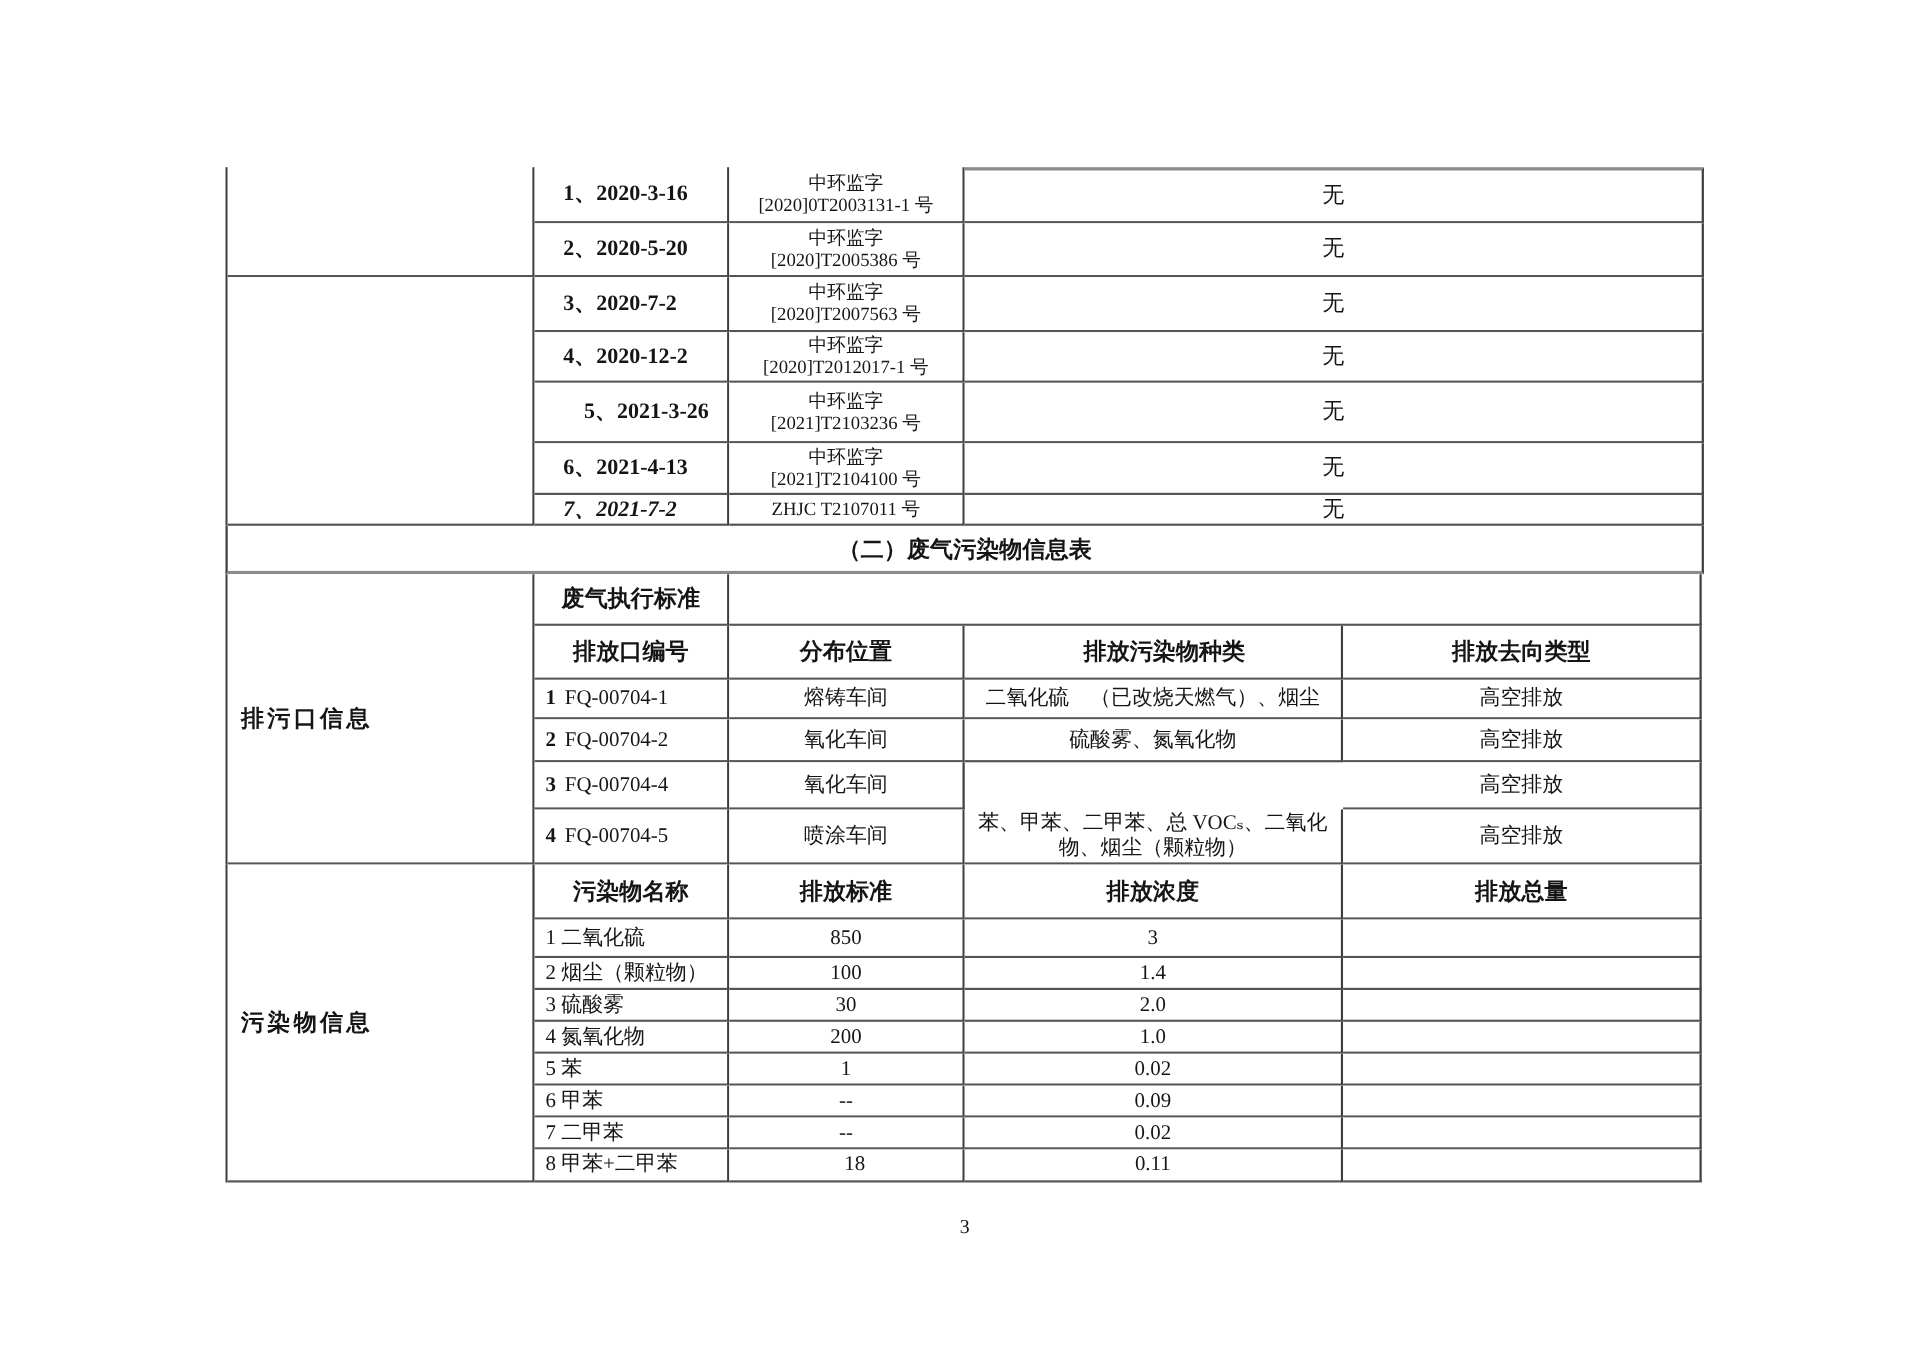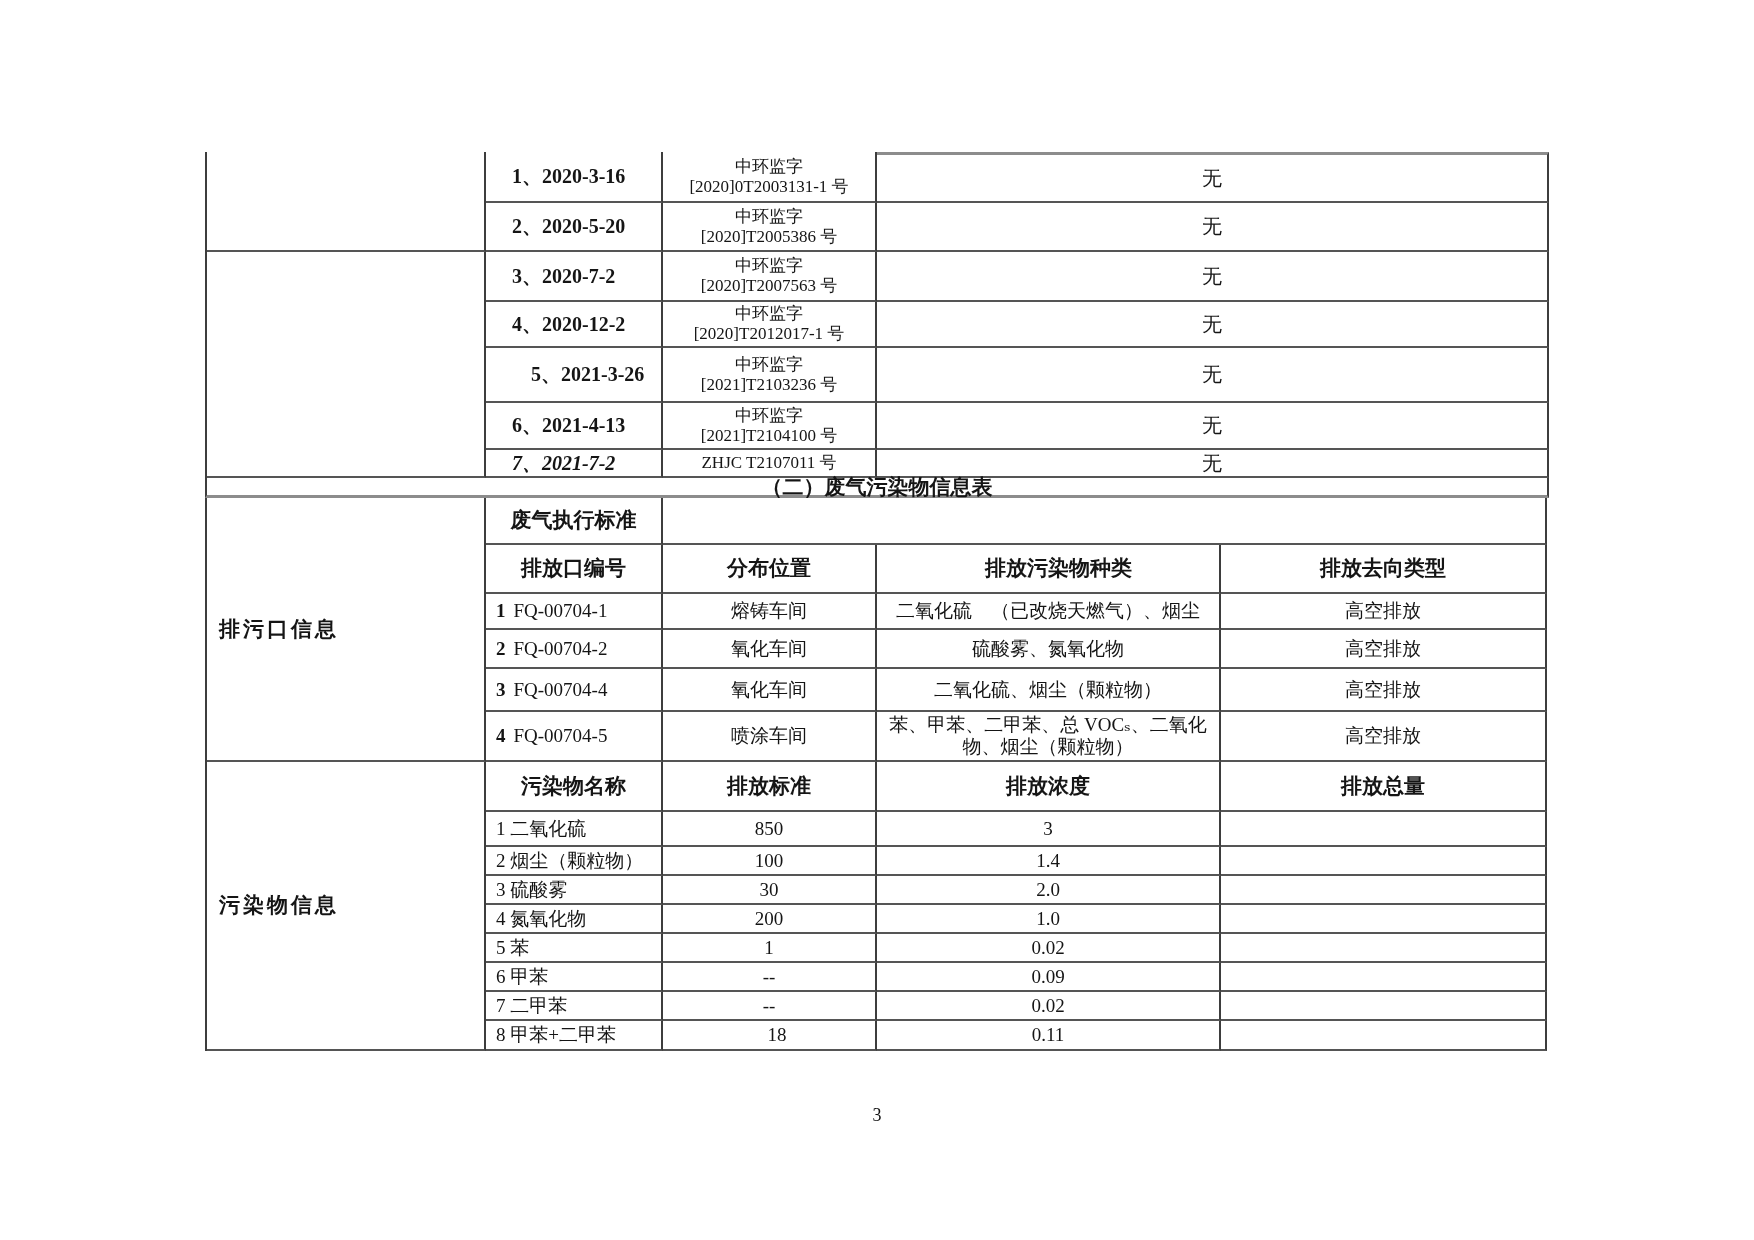--- a/index.html
+++ b/index.html
@@ -18,21 +18,21 @@
       grid-template-rows:50px 35px 29px 29px 29px 29px 29px 29px 30px;}
   .label-cell{justify-content:flex-start;text-align:left;padding-left:12px;
               font-weight:bold;font-size:21px;letter-spacing:3px;}
   .empty-label-a{grid-column:1;grid-row:1/3;border-bottom:2px solid #555555;}
   .empty-label-b{grid-column:1;grid-row:3/8;}
   .date-cell{justify-content:flex-start;text-align:left;padding-left:26px;font-weight:bold;}
   .doc-cell{white-space:pre-line;font-size:17px;}
   .result-cell{}
   .top-bordered{border-top:3px solid #8c8c8c;}
   .sec-header{box-sizing:border-box;border-left:2px solid #3d3d3d;border-right:2px solid #3d3d3d;
-              border-bottom:3px solid #8c8c8c;height:20px;display:flex;align-items:center;
+              border-bottom:3px solid #8c8c8c;height:44px;display:flex;align-items:center;
               justify-content:center;font-weight:bold;font-size:21px;background:#ffffff;}
   .hdr{font-weight:bold;font-size:21px;}
   .code-cell{justify-content:flex-start;text-align:left;padding-left:10px;gap:8px;}
   .code-no{font-weight:bold;}
   .name-cell{justify-content:flex-start;text-align:left;padding-left:10px;font-size:19px;}
   .small{font-size:19px;}
   .span-rest{grid-column:3/6;}
   .rowspan-s2{grid-column:1;grid-row:1/7;}
   .rowspan-s3{grid-column:1;grid-row:1/10;}
   .page-number{position:absolute;left:0;top:1105px;width:1754px;text-align:center;
@@ -110,21 +110,20 @@
         </div>
       <div class="cell small" style="grid-column:3;grid-row:4;">氧化车间</div>
       <div class="cell small" style="grid-column:4;grid-row:4;">硫酸雾、氮氧化物</div>
       <div class="cell small" style="grid-column:5;grid-row:4;">高空排放</div>
 
       <div class="cell code-cell small" style="grid-column:2;grid-row:5;">
           <span class="code-no">3</span>
           <span>FQ-00704-4</span>
         </div>
       <div class="cell small" style="grid-column:3;grid-row:5;">氧化车间</div>
-      <div class="cell small" style="grid-column:4;grid-row:5;">二氧化硫、烟尘（颗粒物）</div>
       <div class="cell small" style="grid-column:5;grid-row:5;">高空排放</div>
 
       <div class="cell code-cell small" style="grid-column:2;grid-row:6;">
           <span class="code-no">4</span>
           <span>FQ-00704-5</span>
         </div>
       <div class="cell small" style="grid-column:3;grid-row:6;">喷涂车间</div>
       <div class="cell small" style="grid-column:4;grid-row:6;">苯、甲苯、二甲苯、总 VOCₛ、二氧化物、烟尘（颗粒物）</div>
       <div class="cell small" style="grid-column:5;grid-row:6;">高空排放</div>
     </div>

